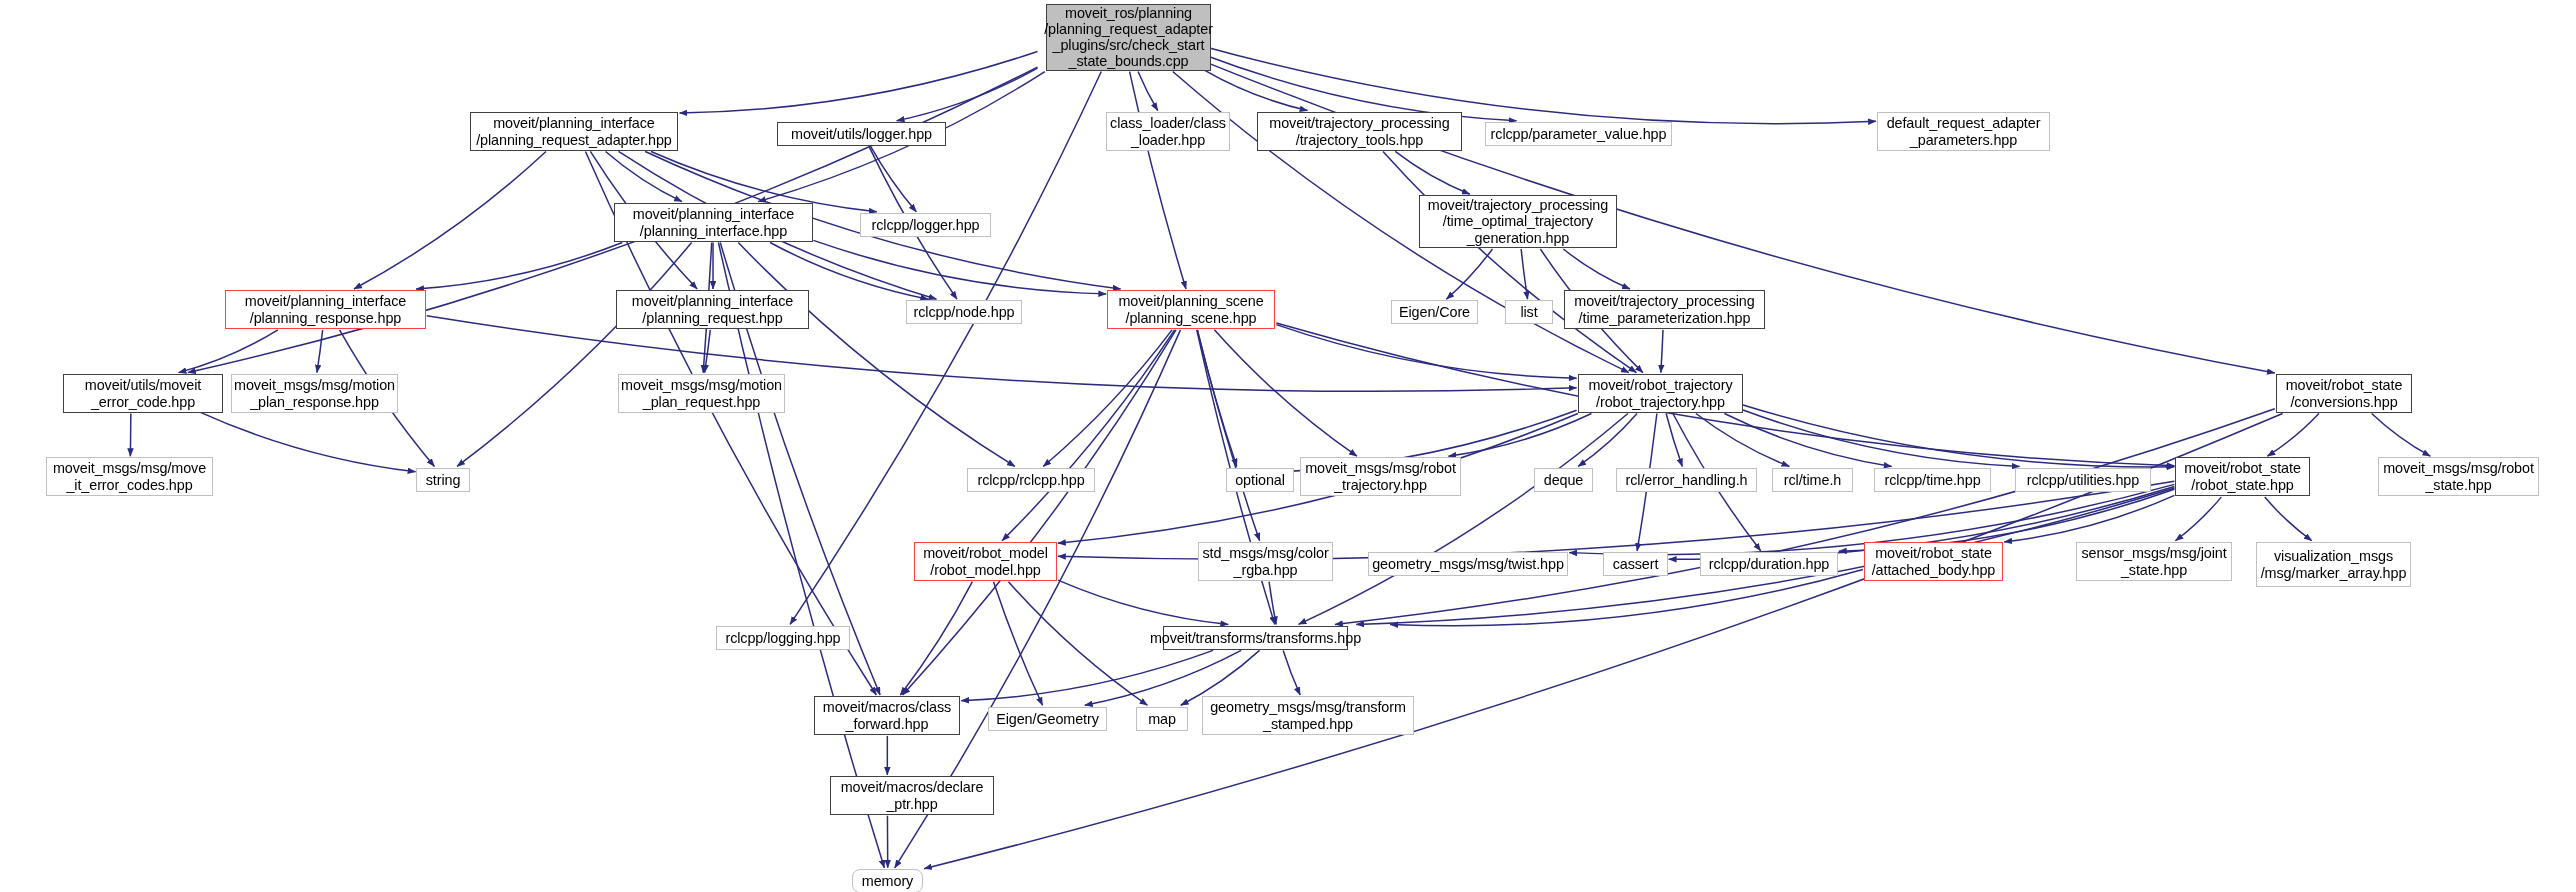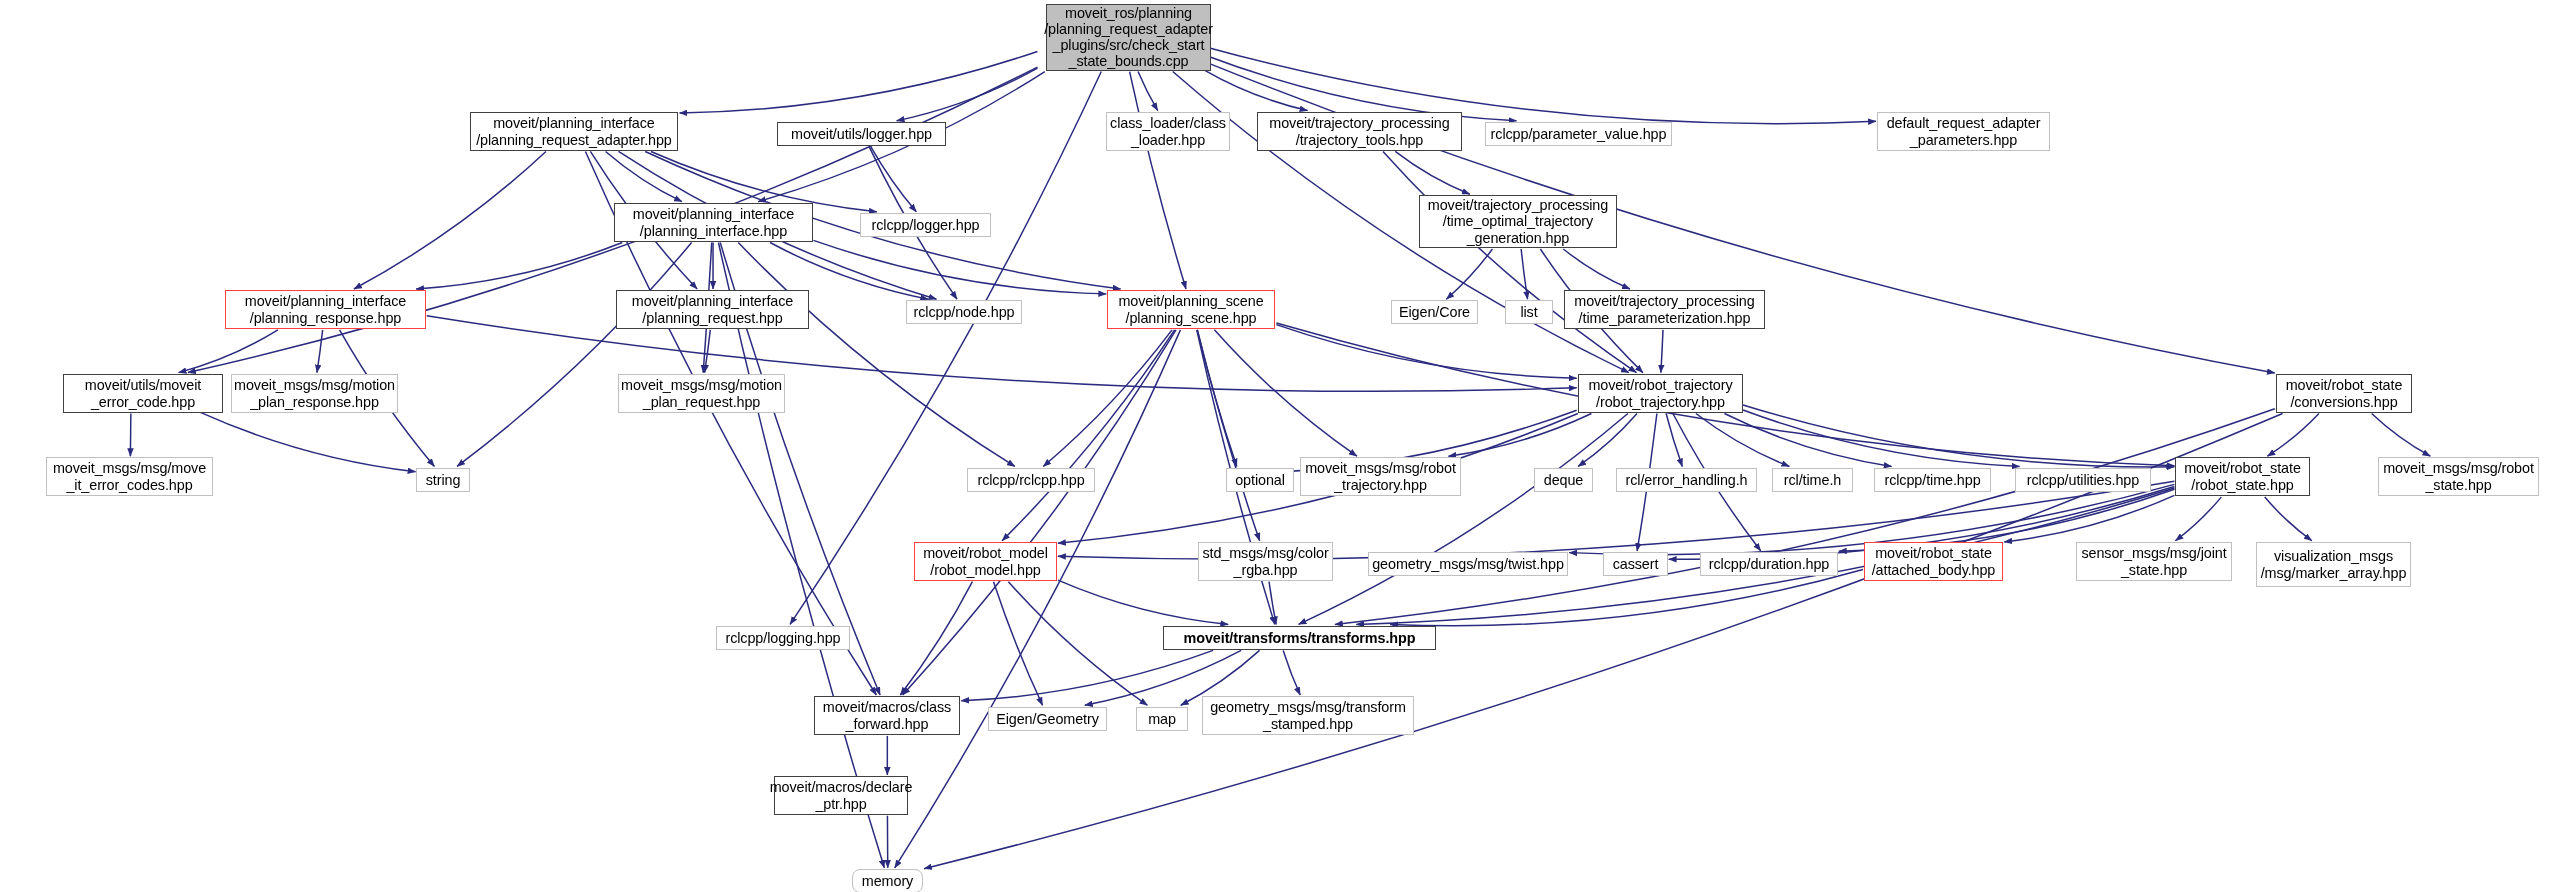--- a/index.html
+++ b/index.html
@@ -222,25 +222,25 @@
       <div class="node " style="left: 1368px; top: 552px; width: 200px; height: 24px;">geometry_msgs/msg/twist.hpp</div>
       <div class="node " style="left: 1603px; top: 552px; width: 65px; height: 24px;">cassert</div>
       <div class="node " style="left: 1700px; top: 552px; width: 138px; height: 24px;">rclcpp/duration.hpp</div>
       <div class="node red" style="left: 1864px; top: 542px; width: 139px; height: 39px;">moveit/robot_state
 /attached_body.hpp</div>
       <div class="node " style="left: 2076px; top: 542px; width: 156px; height: 39px;">sensor_msgs/msg/joint
 _state.hpp</div>
       <div class="node " style="left: 2256px; top: 542px; width: 155px; height: 45px;">visualization_msgs
 /msg/marker_array.hpp</div>
       <div class="node " style="left: 716px; top: 626px; width: 134px; height: 24px;">rclcpp/logging.hpp</div>
-      <div class="node solid" style="left: 1163px; top: 626px; width: 273px; height: 24px; font-weight: bold;">moveit/transforms/transforms.hpp</div>
+      <div class="node solid" style="left: 1163px; top: 626px; width: 185px; height: 24px;">moveit/transforms/transforms.hpp</div>
       <div class="node solid" style="left: 814px; top: 696px; width: 146px; height: 39px;">moveit/macros/class
 _forward.hpp</div>
       <div class="node " style="left: 988px; top: 707px; width: 119px; height: 24px;">Eigen/Geometry</div>
       <div class="node " style="left: 1136px; top: 707px; width: 52px; height: 24px;">map</div>
       <div class="node " style="left: 1202px; top: 696px; width: 212px; height: 39px;">geometry_msgs/msg/transform
 _stamped.hpp</div>
-      <div class="node solid" style="left: 774px; top: 776px; width: 134px; height: 39px;">moveit/macros/declare
+      <div class="node solid" style="left: 830px; top: 776px; width: 164px; height: 39px;">moveit/macros/declare
 _ptr.hpp</div>
       <div class="node " style="left: 852px; top: 869px; width: 71px; height: 24px; border-radius: 8px;">memory</div>
     </div>
 </div>
 
 
 </body></html>

